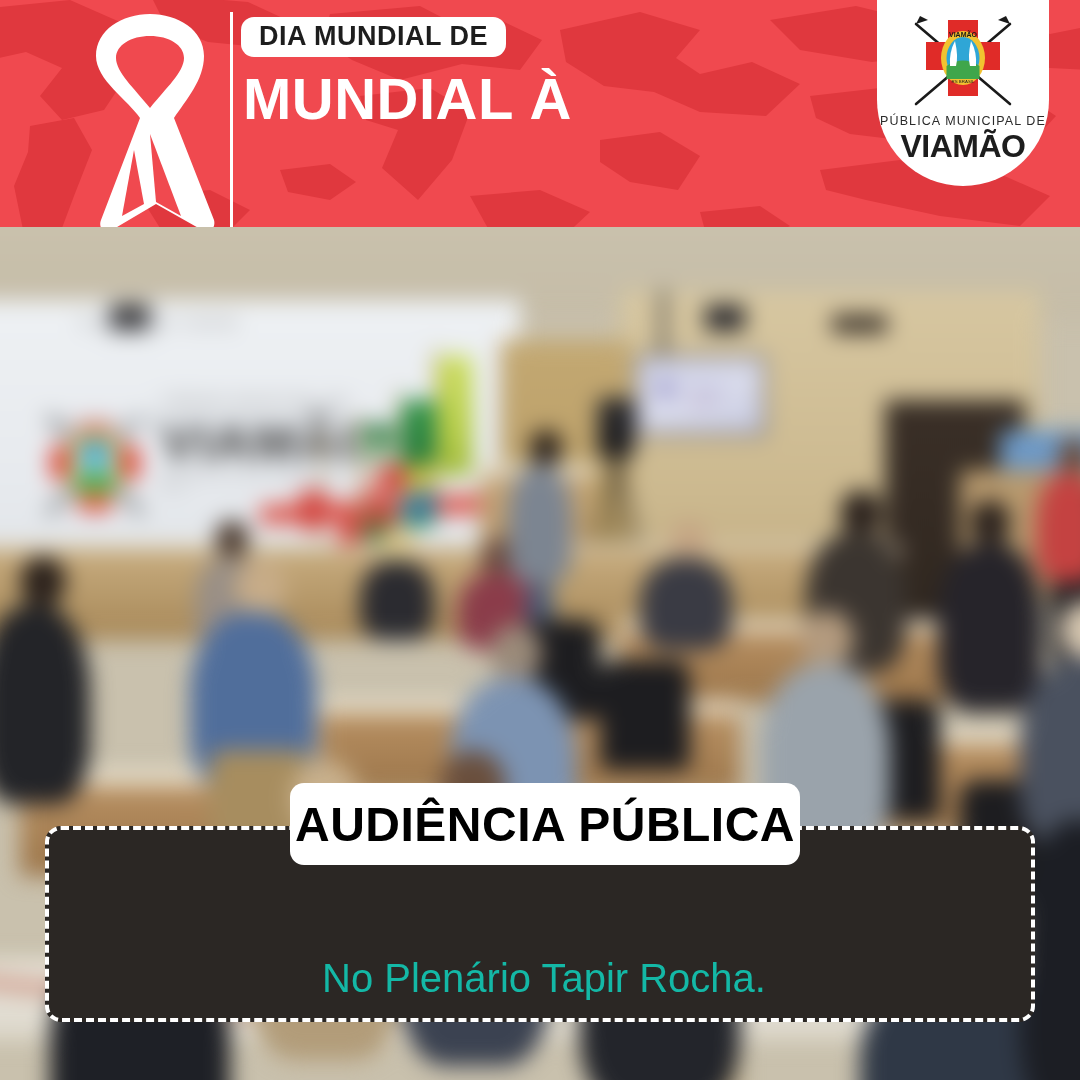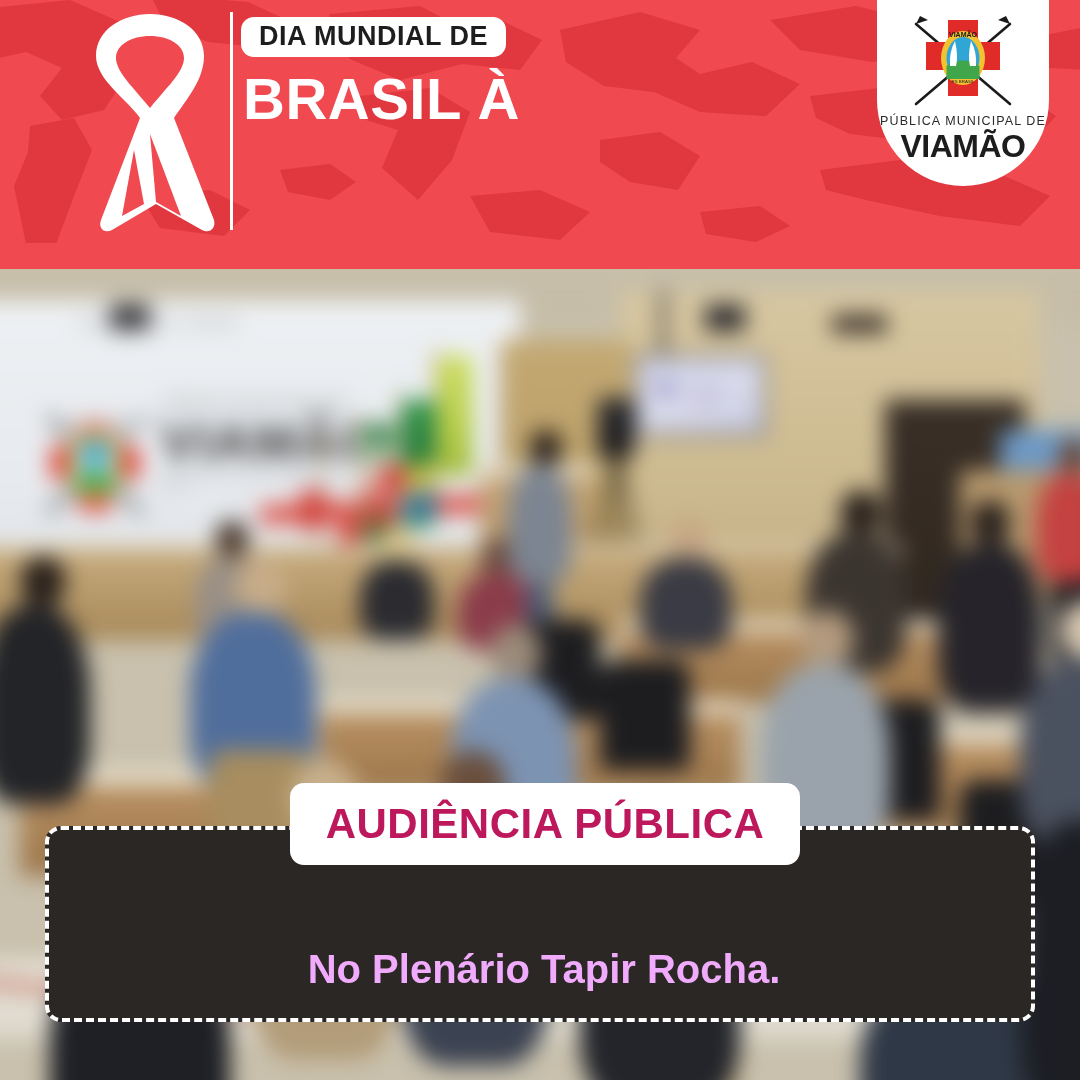--- a/index.html
+++ b/index.html
@@ -146,21 +146,21 @@
 
   
   .p { position: absolute; border-radius: 45% 45% 30% 30%; }
   .head { position: absolute; border-radius: 50%; }
   .chair {
     position: absolute; background: #1d1d20; border-radius: 16px 16px 8px 8px;
   }
 
   
   .header {
-    position: absolute; left: 0; top: 0; width: 1080px; height: 269px;
+    position: absolute; left: 0; top: 0; width: 1080px; height: 227px;
     background: #f0494f;
     overflow: hidden;
   }
   .map-svg {
     position: absolute; left: 0; top: 0; width: 1080px; height: 243px;
     opacity: 1;
   }
   .hdr-divider {
     position: absolute; left: 230px; top: 12px; width: 3px; height: 218px;
     background: #ffffff;
@@ -212,34 +212,34 @@
     border: 4px dashed #ffffff;
     border-radius: 16px;
     box-sizing: border-box;
   }
   .aud-badge {
     position: absolute; left: 290px; top: 783px;
     width: 510px; height: 82px;
     background: #ffffff;
     border-radius: 14px;
     display: flex; align-items: center; justify-content: center;
-    font-size: 42px; font-weight: bold; color: #be185d;
+    font-size: 48px; font-weight: bold; color: #000000;
     letter-spacing: 0.5px;
     z-index: 5;
   }
   .info-line1 {
     position: absolute; left: 0; top: 62px; width: 990px;
     text-align: center; color: #ffffff; font-size: 40px;
     white-space: nowrap;
   }
   .info-line1 .bold { font-weight: bold; }
   .info-line1 .light { font-weight: normal; }
   .info-line2 {
-    position: absolute; left: 0; top: 117px; width: 990px;
-    text-align: center; color: #f0abfc; font-size: 40px; font-weight: bold;
+    position: absolute; left: 0; top: 126px; width: 990px;
+    text-align: center; color: #14b8a6; font-size: 40px; font-weight: normal;
   }
   .sep { font-weight: bold; }
 </style>
 </head>
 <body>
 
 <div class="poster">
 
   <div class="photo">
     <div class="photo-inner">
@@ -428,21 +428,21 @@
         Z"></path>
       <path fill="#f0494f" d="
         M68 126 L 99 208 L 74 194 Z"></path>
       <path fill="#f0494f" d="
         M52 142 L 40 208 L 62 196 Z"></path>
     </svg>
 
     <div class="hdr-divider"></div>
 
     <div class="pill">DIA MUNDIAL DE</div>
-    <div class="combate">BRASIL À</div>
+    <div class="combate">MUNDIAL À</div>
 
     <div class="shield">
       <svg class="shield-crest" viewBox="0 0 110 100">
         <g stroke="#1a1a1a" stroke-width="2.6" stroke-linecap="round">
           <line x1="8" y1="12" x2="102" y2="92"></line>
           <line x1="102" y1="12" x2="8" y2="92"></line>
         </g>
         <path d="M8 12 l4 -8 l8 4 Z" fill="#1a1a1a"></path>
         <path d="M102 12 l-4 -8 l-8 4 Z" fill="#1a1a1a"></path>
         <path d="M40 8 h30 v22 h22 v28 h-22 v26 h-30 v-26 h-22 v-28 h22 z" fill="#e02b28"></path>

